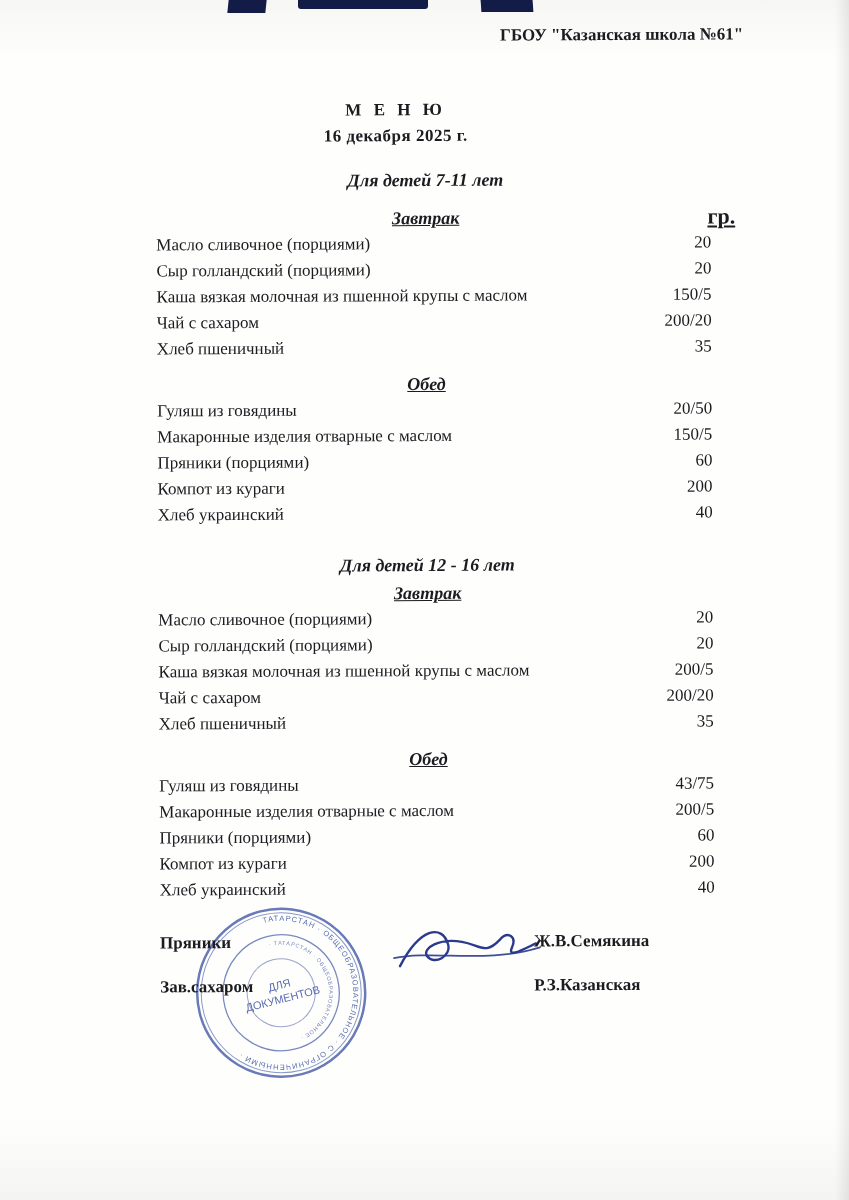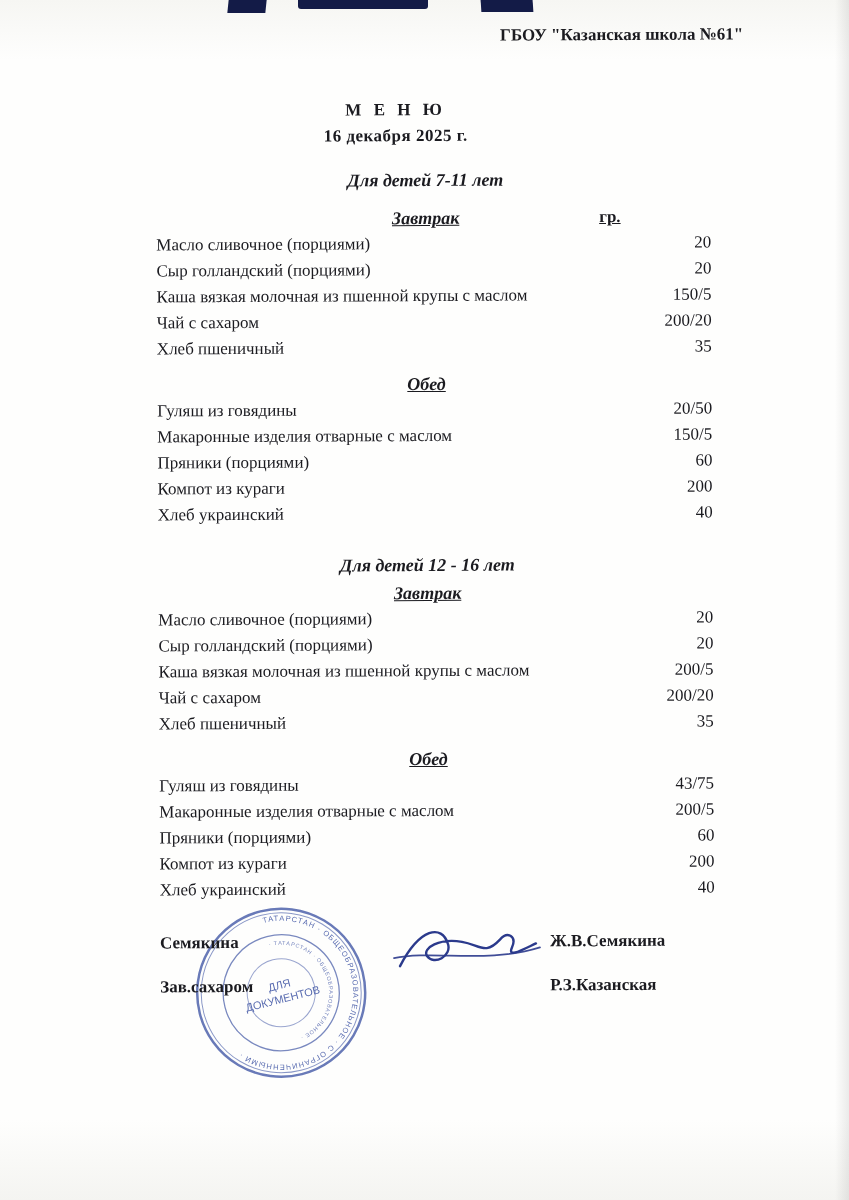--- a/index.html
+++ b/index.html
@@ -36,30 +36,30 @@
   .doc-title { font-weight:bold; font-size:17px; letter-spacing:4px; }
   .doc-date  { font-weight:bold; font-size:17px; margin-top:6px; letter-spacing:0.5px; }
 
   .menu { position:absolute; top:168px; left:0; width:849px; font-size:17px; line-height:25px; }
   .age-group { text-align:center; font-weight:bold; font-style:italic; font-size:18px; }
   .age-group.second { margin-top:26px; }
   .meal-header { position:relative; text-align:center; font-weight:bold; font-size:18px; margin-top:12px; line-height:26px; }
   .meal-header.tight { margin-top:2px; }
   .meal-header.obed  { margin-top:10px; }
   .meal-title { text-decoration:underline;font-style:italic; }
-  .unit { position:absolute; left:598px; width:120px; text-align:left; text-decoration:underline; font-size:17px; }
+  .unit { position:absolute; left:614px; width:120px; text-align:right; text-decoration:underline; font-size:22px; }
   .row { display:flex; padding-left:155px; padding-right:139px; line-height:26px; }
   .row .dish { flex:1; }
   .row .portion { width:120px; text-align:right; }
 
   .sig-row { position:absolute; left:0; width:849px; font-weight:bold; font-size:17px; z-index:3; }
   .sig-row.r1 { top:932px; }
   .sig-row.r2 { top:976px; }
   .sig-role { position:absolute; left:155px; }
-  .sig-name { position:absolute; left:545px;text-align:right; }
+  .sig-name { position:absolute; left:529px;text-align:right; }
 
   .stamp { position:absolute; left:186px; top:902px; width:180px; height:180px; z-index:1; opacity:0.85; transform:rotate(-14deg); }
   .signature-svg { position:absolute; left:385px; top:918px; width:155px; height:80px; z-index:2; }
 </style>
 </head>
 <body>
 
 <div class="page">
 
   <div class="artifact a1"></div>
@@ -202,21 +202,21 @@
       <text x="90" y="86" text-anchor="middle" font-family="Liberation Sans, sans-serif" font-size="11" fill="#3c52a3">ДЛЯ</text>
       <text x="90" y="100" text-anchor="middle" font-family="Liberation Sans, sans-serif" font-size="11" fill="#3c52a3">ДОКУМЕНТОВ</text>
     </svg>
 
     <svg class="signature-svg" viewBox="0 0 155 80">
       <path d="M10 48 C 30 10, 52 6, 58 26 C 62 38, 44 48, 37 38 C 32 30, 50 20, 72 24 C 90 27, 95 38, 110 22 C 118 13, 127 19, 122 30 C 117 41, 133 32, 146 26" fill="none" stroke="#2b3a8c" stroke-width="2.4" stroke-linecap="round"></path>
       <path d="M4 40 C 42 32, 98 46, 150 30" fill="none" stroke="#2b3a8c" stroke-width="1.8" stroke-linecap="round" opacity="0.9"></path>
     </svg>
 
     <div class="sig-row r1">
-      <span class="sig-role">Семякина</span>
+      <span class="sig-role">Пряники</span>
       <span class="sig-name">Ж.В.Семякина</span>
     </div>
     <div class="sig-row r2">
       <span class="sig-role">Зав.сахаром</span>
       <span class="sig-name">Р.З.Казанская</span>
     </div>
 
   </div>
 </div>
 

